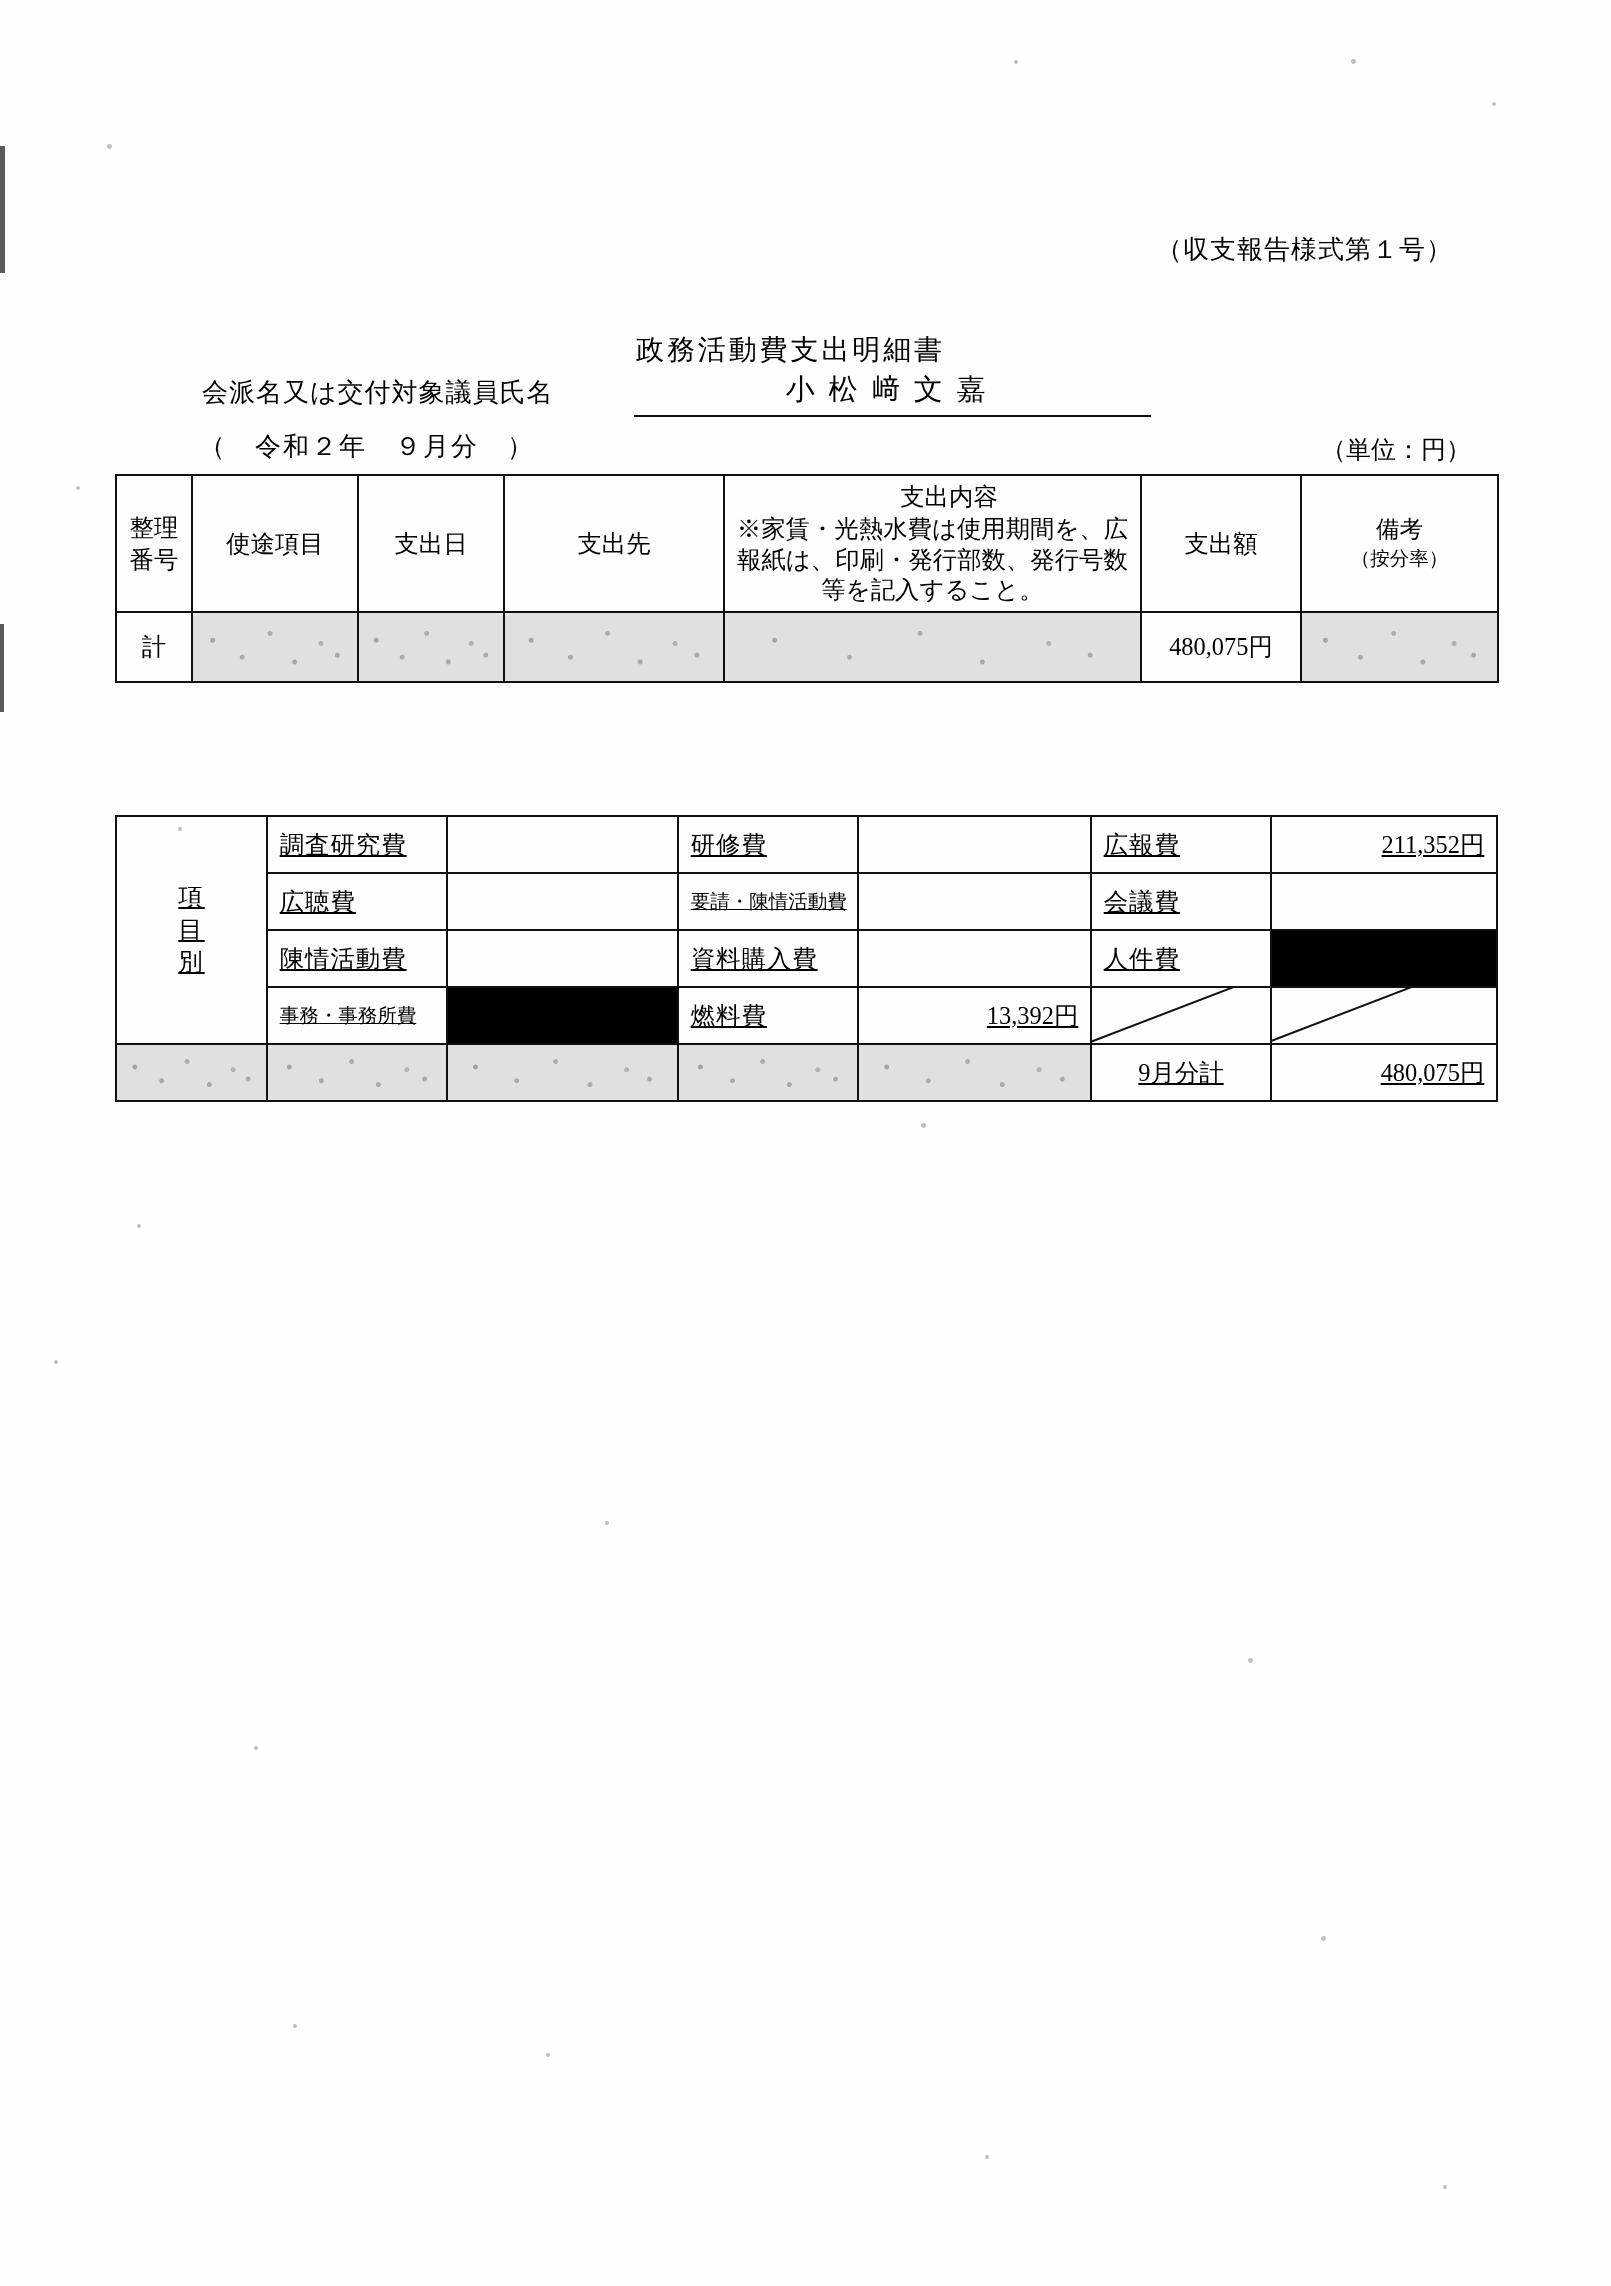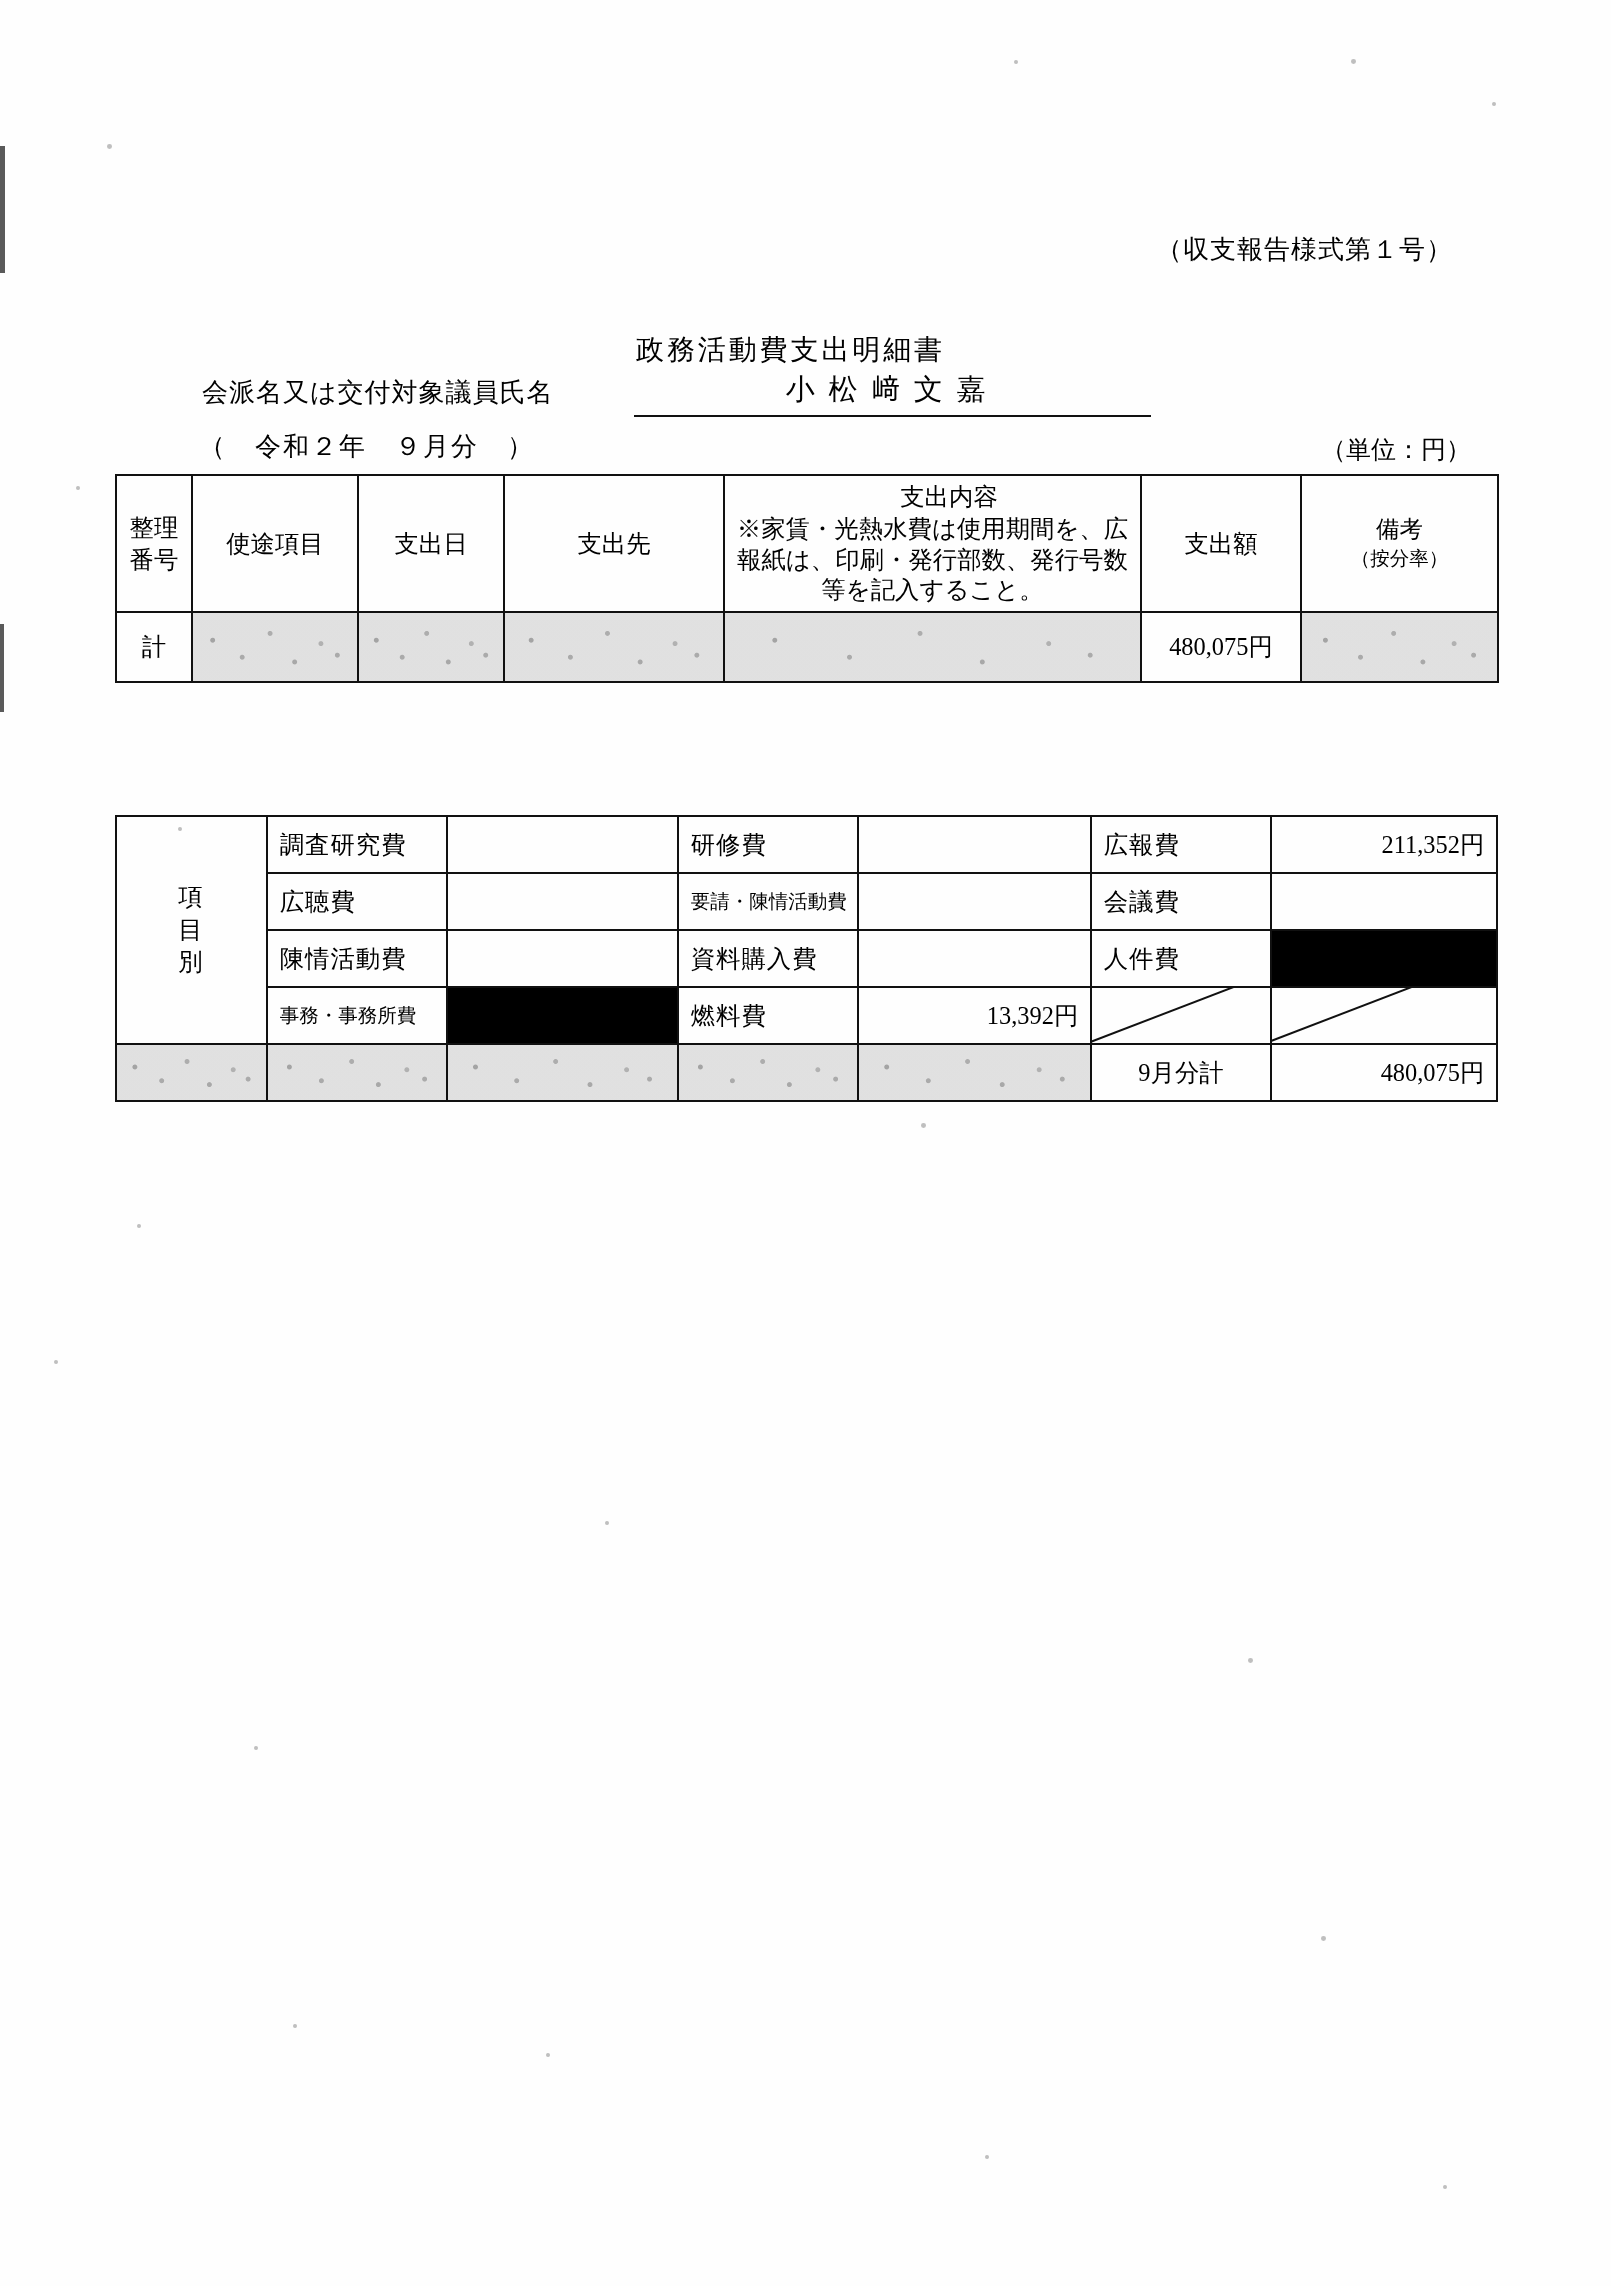--- a/index.html
+++ b/index.html
@@ -148,21 +148,21 @@
       radial-gradient(circle at 88% 62%, rgba(90,90,90,.40) 0 2px, transparent 2.9px),
       linear-gradient(0deg, rgba(120,120,120,.22), rgba(120,120,120,.22));
   }
 
   
   #cat-table {
     left: 115px;
     top: 815px;
     width: 1383px;
   }
-  #cat-table td { height: 55px; font-size: 24.4px; }
+  #cat-table td { height: 55px; font-size: 24.4px; text-decoration: underline; }
   #cat-table .lbl { text-align: left; padding-left: 11.7px; letter-spacing: 1px; }
   #cat-table .lbl-small { font-size: 19.5px; letter-spacing: 0; }
   #cat-table .amt { text-align: right; padding-right: 11.7px; }
   .blacked { background: #000000; }
   .vert-label {
     font-size: 25px;
     line-height: 1.35;
     letter-spacing: 2px;
   }
   .diag {

